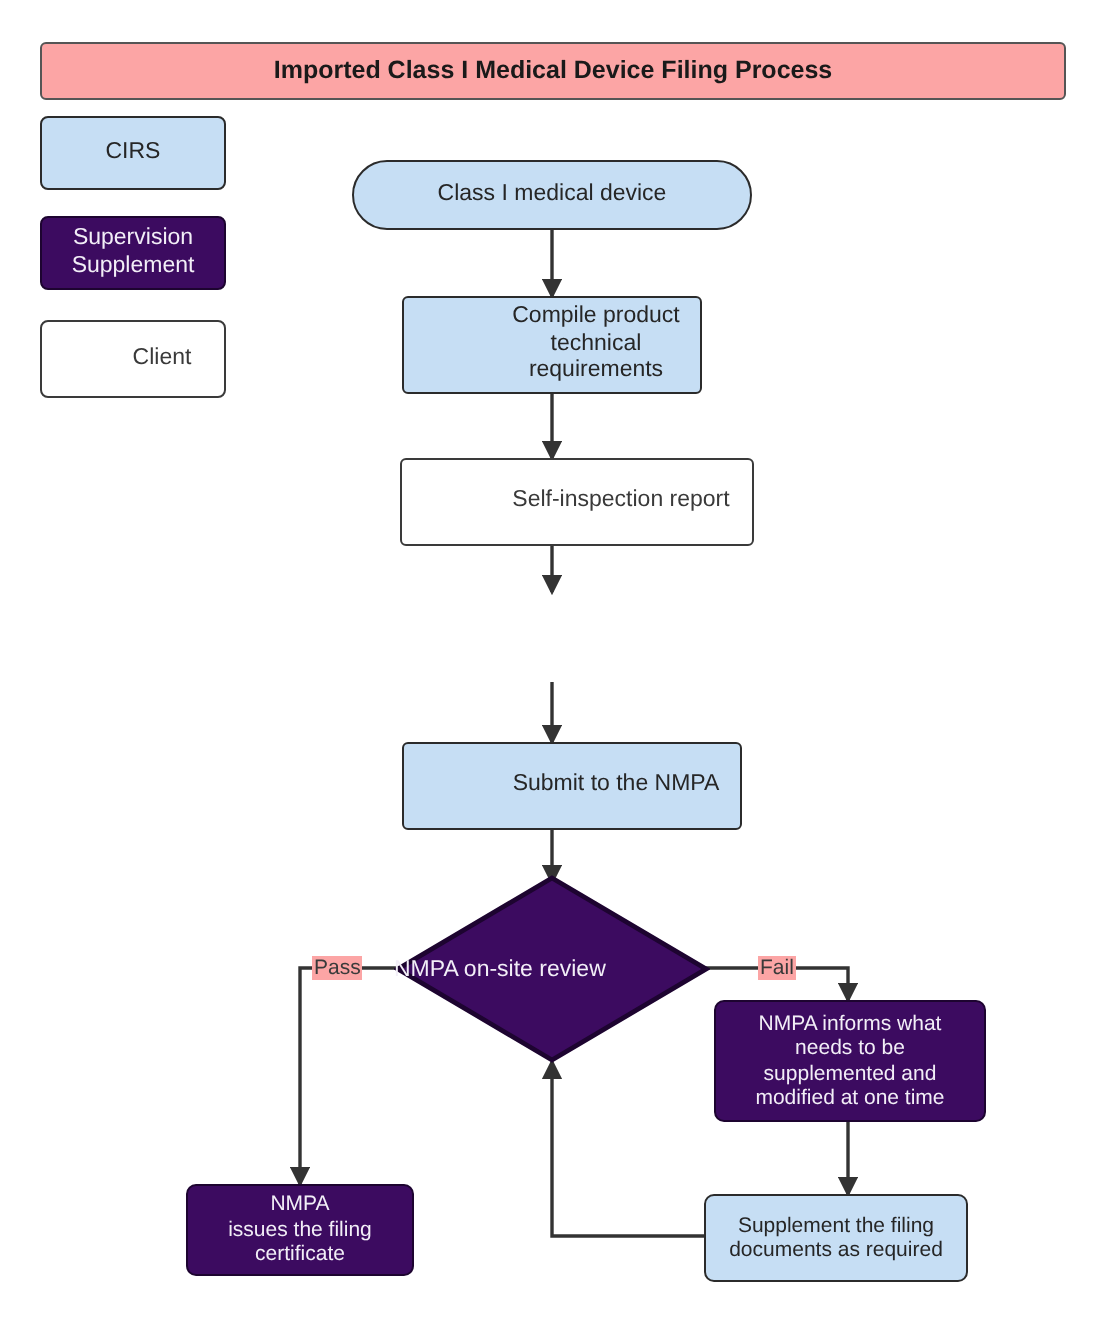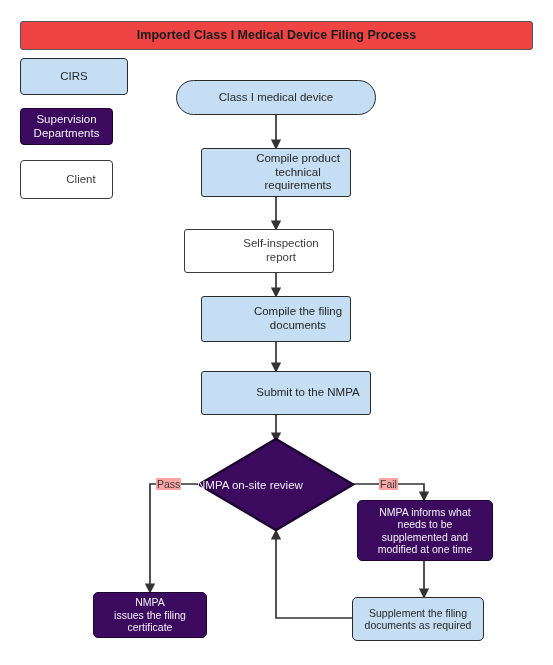--- a/index.html
+++ b/index.html
@@ -22,21 +22,21 @@
     box-sizing: border-box;
     display: flex;
     align-items: center;
     justify-content: center;
     text-align: center;
     border: 1.6px solid #333333;
     line-height: 1.18;
     white-space: pre-line;
   }
   .title-bar {
-    background: #ef4444;
+    background: #fca5a5;
     color: #1a1a1a;
     font-weight: bold;
     font-size: 12.5px;
     border-radius: 3px;
     border: 1.6px solid #555555;
   }
   .blue {
     background: #C6DEF4;
     color: #262626;
     border-color: #2b2b2b;
@@ -97,27 +97,27 @@
 </style>
 </head>
 <body>
 
 <div id="canvas">
 
   <div class="node title-bar" style="left:20px; top:21px; width:513px; height:29px;">
     <span>Imported Class I Medical Device Filing Process</span>
   </div>
 
-  <div class="node legend-box blue" style="left:20px; top:58px; width:108px; height:37px;">
+  <div class="node legend-box blue" style="left:20px; top:58px; width:93px; height:37px;">
     <span>CIRS</span>
   </div>
 
   <div class="node legend-box purple" style="left:20px; top:108px; width:93px; height:37px;">
     <span>Supervision
-Departments</span>
+Supplement</span>
   </div>
 
   <div class="node legend-box white" style="left:20px; top:160px; width:93px; height:39px;padding-left:29px;">
     <span>Client</span>
   </div>
 
   <svg class="edges" viewBox="0 0 553 665" width="553" height="665">
     <defs>
       <marker id="arrow" viewBox="0 0 10 10" refX="8.4" refY="5" markerWidth="6" markerHeight="6" orient="auto-start-reverse">
         <path d="M 0 0 L 10 5 L 0 10 z" fill="#333333"></path>
@@ -147,28 +147,24 @@
 
   <div class="node pill blue proc" style="left:176px; top:80px; width:200px; height:35px;">
     <span>Class I medical device</span>
   </div>
 
   <div class="node r3 blue proc" style="left:201px; top:148px; width:150px; height:49px;">
     <span>Compile product
 technical requirements</span>
   </div>
 
-  <div class="node r3 white proc" style="left:184px; top:229px; width:150px; height:44px;">
+  <div class="node r3 white proc" style="left:200px; top:229px; width:177px; height:44px;">
     <span>Self-inspection report</span>
   </div>
 
-  <div class="node r3 blue proc" style="left:201px; top:296px; width:150px; height:46px;">
-    <span>Compile the filing
-documents</span>
-  </div>
 
   <div class="node r3 blue proc" style="left:201px; top:371px; width:170px; height:44px;">
     <span>Submit to the NMPA</span>
   </div>
 
   <div class="diamond-wrap" style="left:197px; top:437px; width:158px; height:95px;">
     <svg class="diamond-shape" viewBox="0 0 158 95" preserveAspectRatio="none">
       <polygon points="79,2 156,47.5 79,93 2,47.5" fill="#3C0B60" stroke="#1d0430" stroke-width="2.4"></polygon>
     </svg>
     <div class="diamond-label">

